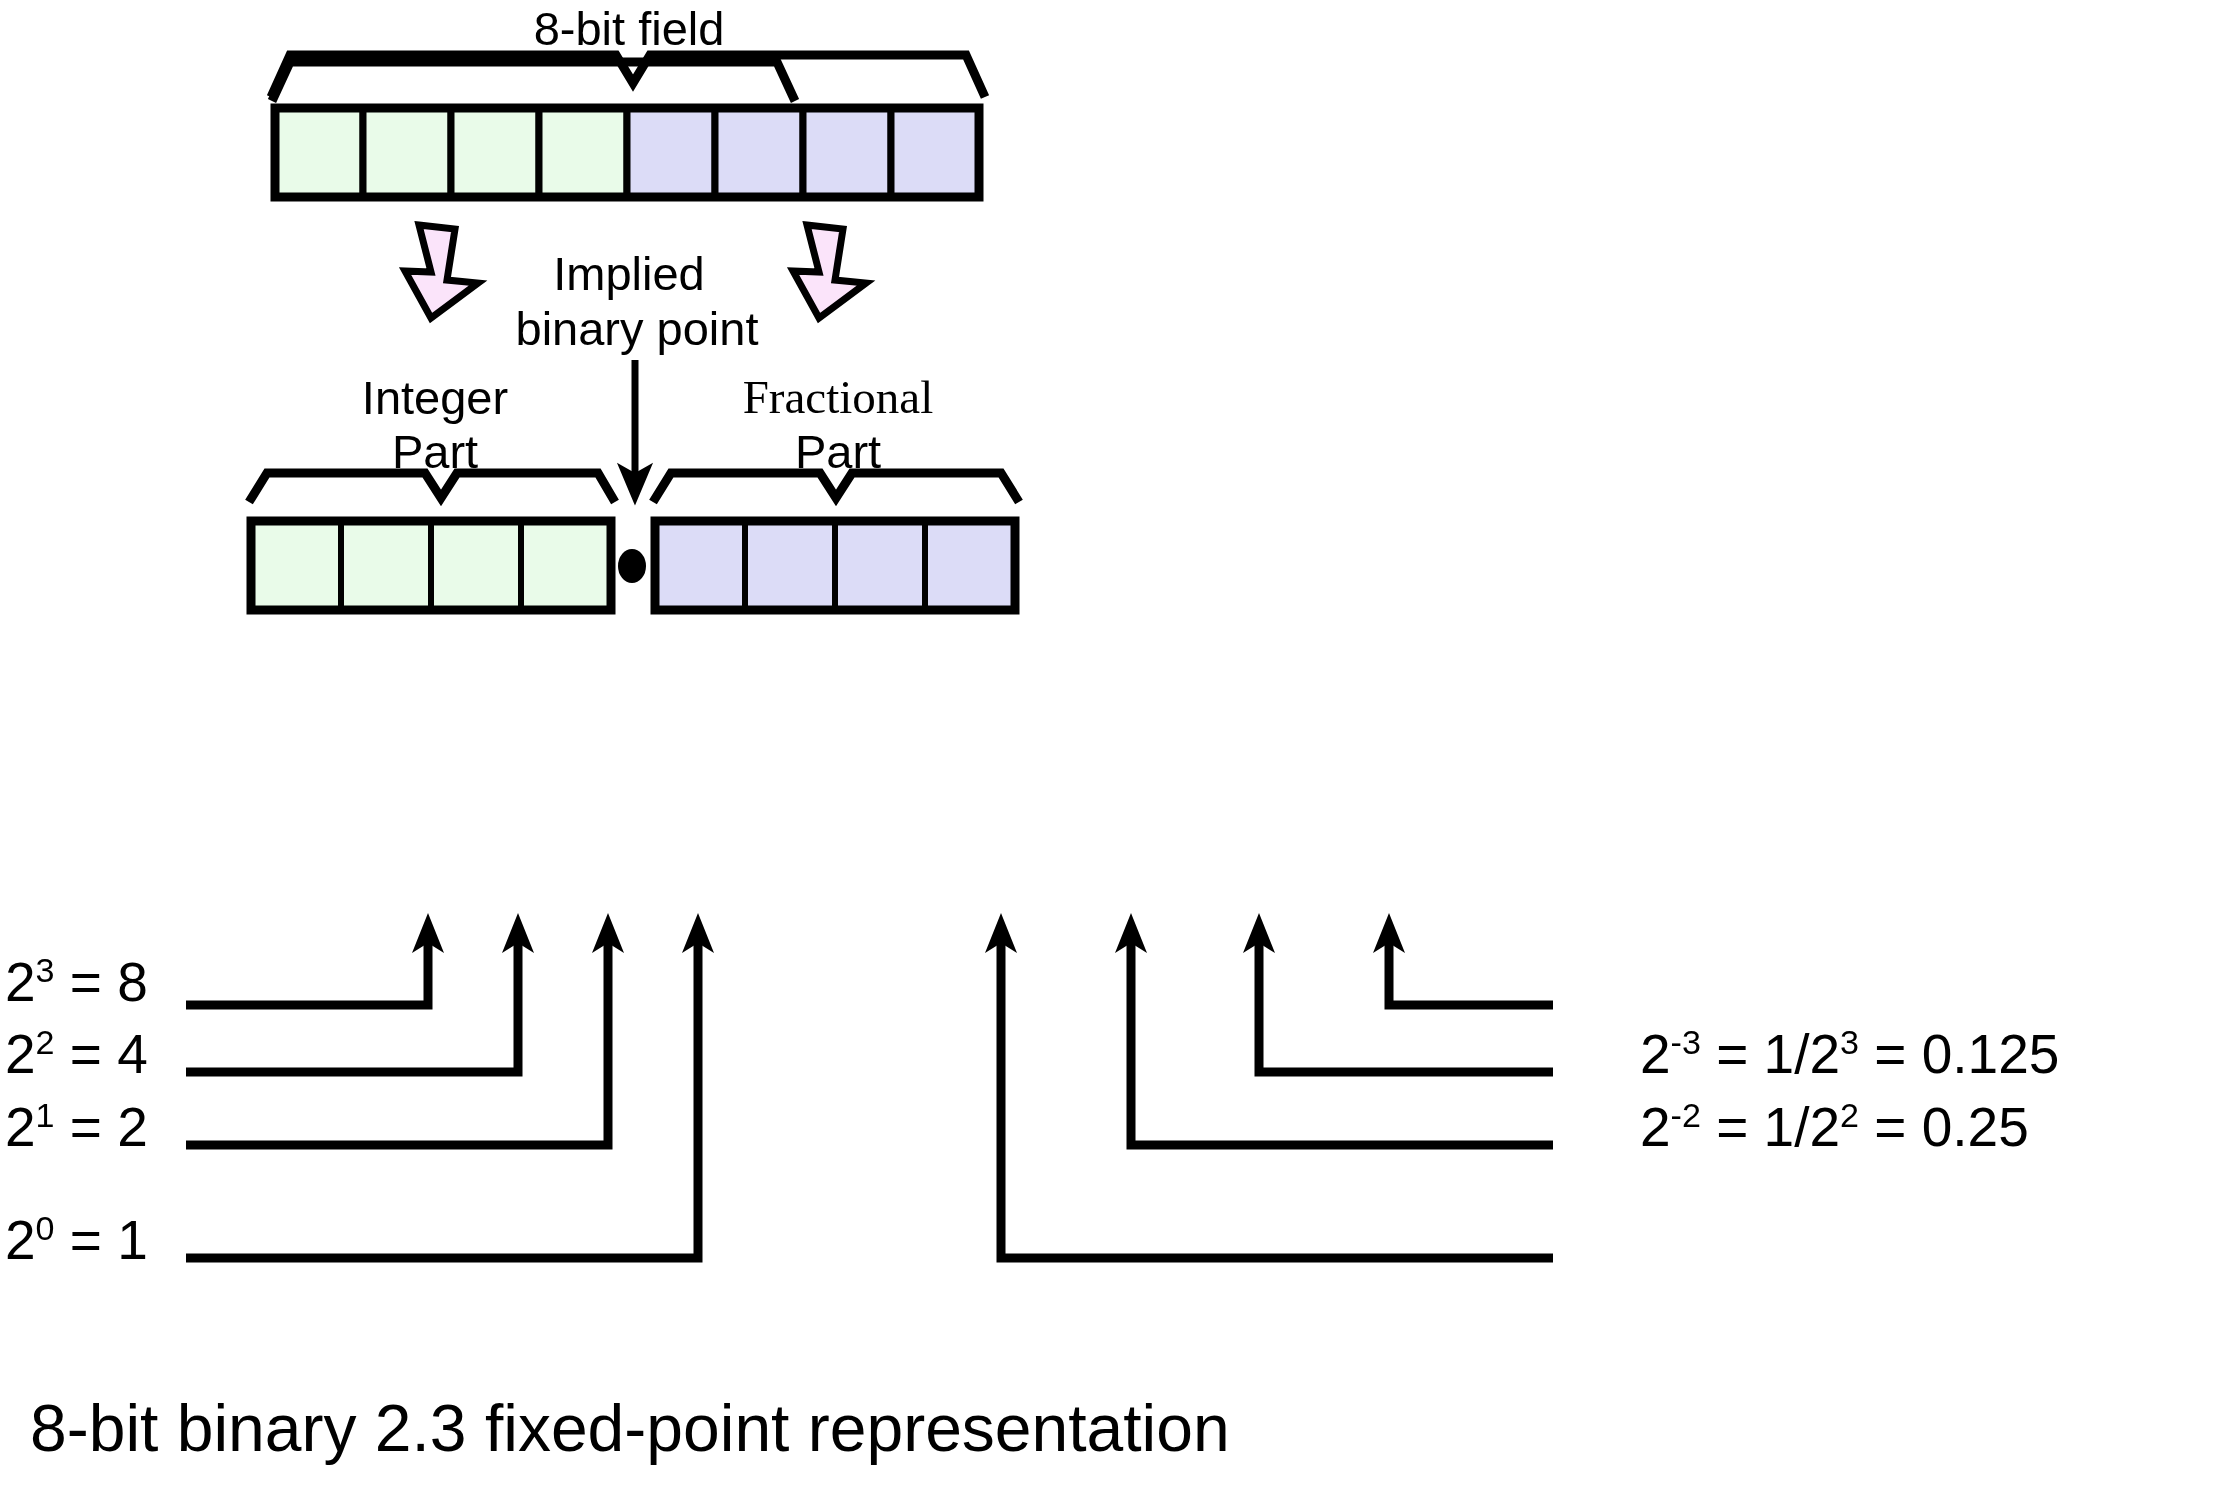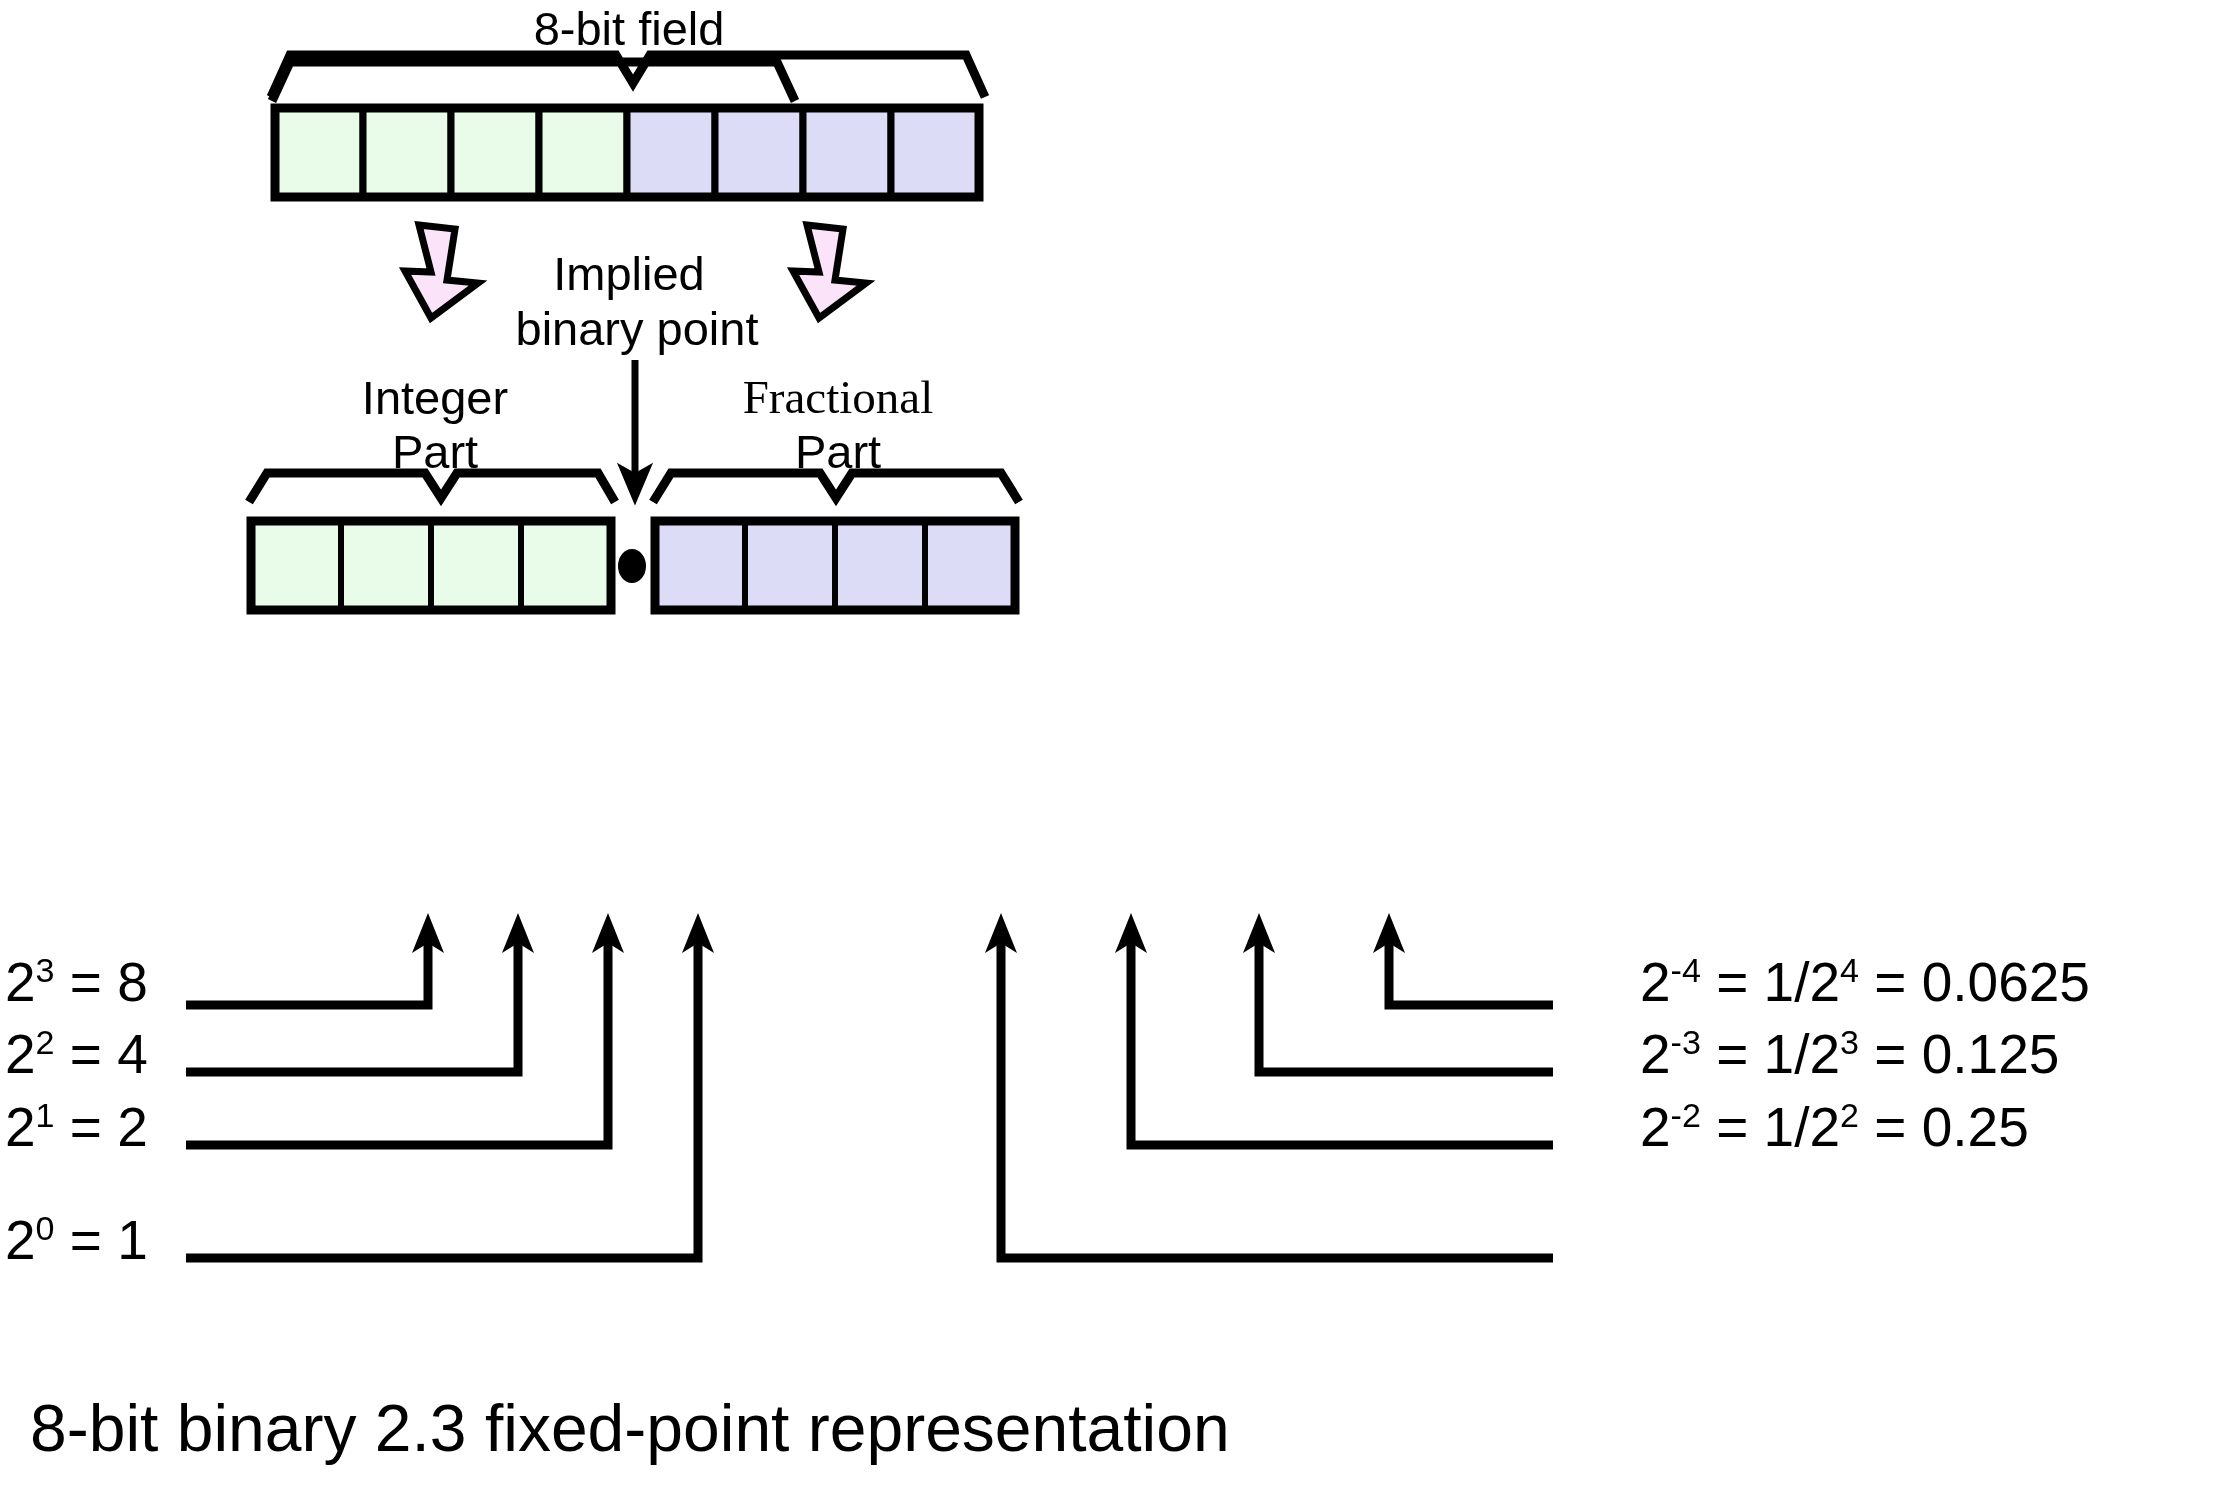--- a/index.html
+++ b/index.html
@@ -181,23 +181,20 @@
   <div class="lbl t-pow" style="left:5px; top:1027px;">
     <span>2</span><sup>2</sup><span> = 4</span>
   </div>
   <div class="lbl t-pow" style="left:5px; top:1100px;">
     <span>2</span><sup>1</sup><span> = 2</span>
   </div>
   <div class="lbl t-pow" style="left:5px; top:1213px;">
     <span>2</span><sup>0</sup><span> = 1</span>
   </div>
 
-  <div class="lbl t-pow" style="left:1640px; top:955px;">
-    <span>2</span><sup>-4</sup><span> = </span><span>1/2</span><sup>4</sup><span> = 0.0625</span>
-  </div>
   <div class="lbl t-pow" style="left:1640px; top:1027px;">
     <span>2</span><sup>-3</sup><span> = </span><span>1/2</span><sup>3</sup><span> = 0.125</span>
   </div>
   <div class="lbl t-pow" style="left:1640px; top:1100px;">
     <span>2</span><sup>-2</sup><span> = </span><span>1/2</span><sup>2</sup><span> = 0.25</span>
   </div>
 
   <div class="lbl t-caption" style="left:30px; top:1395px;">8-bit binary 2.3 fixed-point representation</div>
 
 </div>

